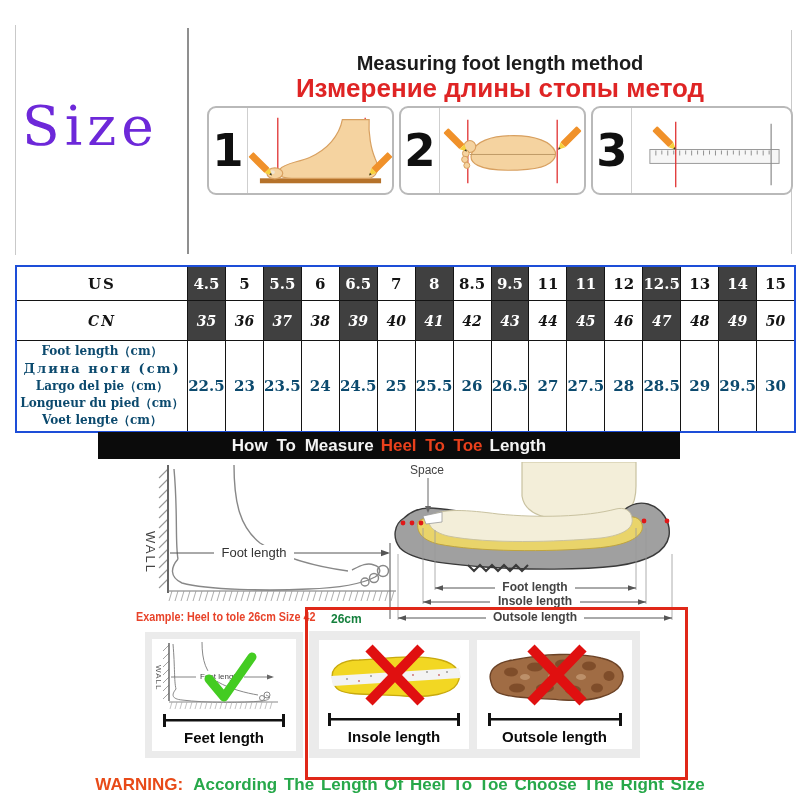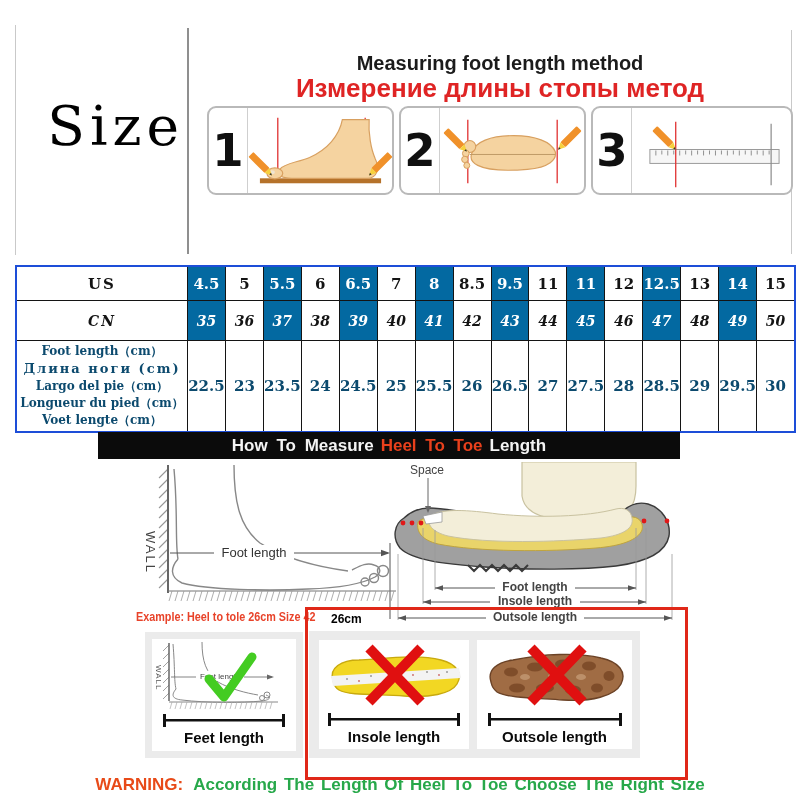--- a/index.html
+++ b/index.html
@@ -1,21 +1,21 @@
 <!DOCTYPE html>
 <html><head>
 <meta charset="utf-8">
 <style>
   html,body{margin:0;padding:0;background:#fff;}
   #stage{position:relative;width:800px;height:800px;background:#fff;overflow:hidden;
          font-family:"Liberation Sans",sans-serif;}
   
   .vline{position:absolute;width:1px;background:#c9c9c9;}
   #size-label{position:absolute;left:22px;top:90px;width:162px;height:72px;line-height:72px;
-    text-align:right;font-family:"DejaVu Serif",serif;font-size:55px;letter-spacing:5px;color:#000000;}
+    text-align:left;font-family:"DejaVu Serif",serif;font-size:55px;letter-spacing:5px;color:#6d28d9;}
   #divider{position:absolute;left:187px;top:28px;width:2px;height:226px;background:#8f8f8f;}
   #hdr-en{position:absolute;left:210px;top:52px;width:580px;text-align:center;
     font-size:20px;font-weight:bold;color:#1b1b1b;}
   #hdr-ru{position:absolute;left:210px;top:73px;width:580px;text-align:center;
     font-size:26px;font-weight:600;color:#df2424;}
   .step-panel{position:absolute;top:106px;height:85px;border:2px solid #b9b9b9;border-radius:9px;
     background:#fff;display:flex;}
   .step-num{width:38px;display:flex;align-items:center;justify-content:center;
     font-family:"DejaVu Sans",sans-serif;font-weight:800;font-size:45px;color:#101010;
     border-right:1px solid #cfcfcf;}
@@ -25,36 +25,36 @@
   #size-table{position:absolute;left:15px;top:265px;width:777px;border:2px solid #1d4ed8;background:#fff;}
   .trow{display:grid;grid-template-columns:170px repeat(16,1fr);}
   .cell{display:flex;align-items:center;justify-content:center;
     font-family:"DejaVu Serif",serif;font-weight:bold;color:#141414;
     border-left:1px solid #141414;}
   .trow .cell:first-child{border-left:none;}
   .trow + .trow .cell{border-top:1px solid #141414;}
   .r0 .cell{height:33px;font-size:15px;}
   .r1 .cell{height:39px;font-size:14px;font-style:italic;}
   .r2 .cell{height:90px;font-size:15px;}
-  .cell.black{background:#0369a1;color:#fff;}
+  .cell.black{background:#404040;color:#fff;}
   .r0 .cell.label,.r1 .cell.label{letter-spacing:2px;}
   .r2 .cell{color:#0c4a6e;}
   .r2 .cell.label{flex-direction:column;font-size:12px;line-height:1.42;}
   .r2 .cell.label div:nth-child(2){letter-spacing:2px;font-size:13px;}
   
   #banner{position:absolute;left:98px;top:432px;width:582px;height:27px;background:#0b0b0b;
     color:#f4f4f4;display:flex;align-items:center;justify-content:center;
     font-size:17px;font-weight:bold;word-spacing:4px;}
   #banner .hl{color:#e8401c;margin:8px 7px;}
   
   #diag-left{position:absolute;left:138px;top:463px;width:272px;height:160px;}
   #diag-right{position:absolute;left:390px;top:462px;width:292px;height:168px;}
   #example-text{position:absolute;left:136px;top:610px;font-size:12px;font-weight:bold;
     color:#e8432a;white-space:nowrap;transform:scaleX(.9);transform-origin:left;}
-  #example-value{position:absolute;left:331px;top:612px;font-size:12px;font-weight:bold;color:#000000;}
+  #example-value{position:absolute;left:331px;top:612px;font-size:12px;font-weight:bold;color:#15803d;}
   
   #red-rect{position:absolute;left:305px;top:607px;width:377px;height:167px;
     border:3px solid #e02818;z-index:6;pointer-events:none;}
   
   .gray-frame{position:absolute;background:#ebebeb;}
   #frame-feet{left:145px;top:632px;width:158px;height:126px;}
   #frame-soles{left:309px;top:631px;width:331px;height:127px;}
   .white-panel{position:absolute;background:#fff;}
   #panel-feet{left:7px;top:7px;width:144px;height:112px;}
   #panel-insole{left:10px;top:9px;width:150px;height:109px;}

